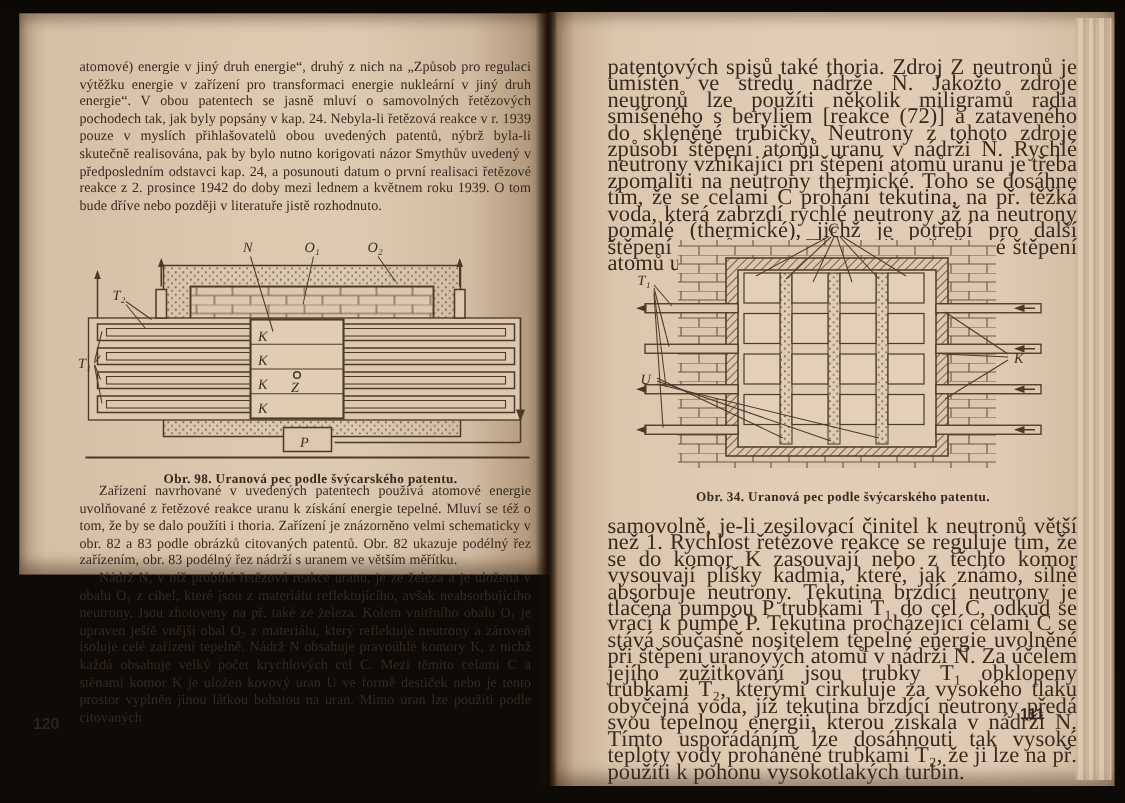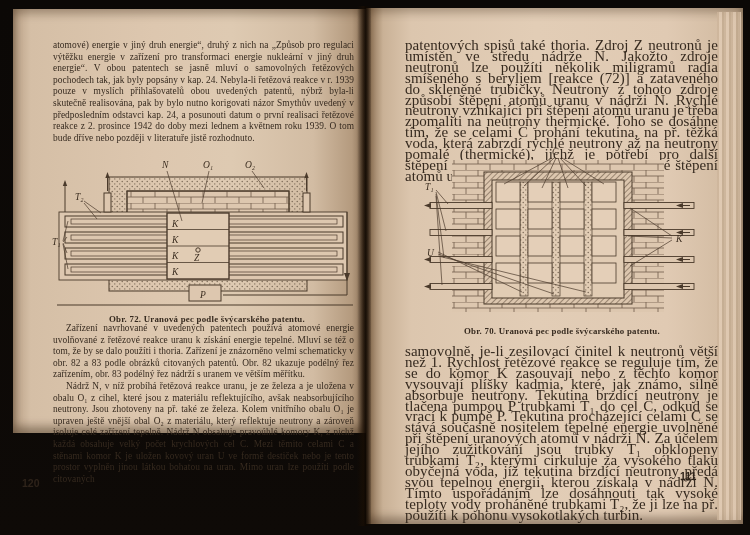--- a/index.html
+++ b/index.html
@@ -1,20 +1,20 @@
 <!DOCTYPE html>
 <html><head>
 <meta charset="utf-8">
 <style>
   html,body{margin:0;padding:0;width:750px;height:535px;overflow:hidden;
     background:#090705;font-family:"Liberation Serif",serif;}
   .scan{position:relative;width:750px;height:535px;background:
     linear-gradient(180deg,#0b0806 0%,#0e0a07 100%);}
   .page{position:absolute;color:#33281e;}
-  .page-left{left:13px;top:9px;width:353px;height:424px;
+  .page-left{left:13px;top:9px;width:353px;height:374px;
     background:linear-gradient(90deg,#b89f85 0%,#d5bfa6 5%,#ddc7af 40%,#decab2 62%,#d2bca3 85%,#b49a7e 96%,#82684f 100%);
     box-shadow:inset 0 5px 8px rgba(60,40,20,.35), inset 0 -7px 9px rgba(50,32,16,.4);}
   .page-right{left:366px;top:8px;width:377px;height:516px;
     background:linear-gradient(90deg,#5e4832 0%,#977c60 1.5%,#c9b196 4.5%,#dcc6ae 12%,#e2cdb6 45%,#e0cab3 80%,#d4bda4 94%,#c4ac92 100%);
     box-shadow:inset 0 5px 8px rgba(60,40,20,.3), inset 0 -7px 9px rgba(50,32,16,.38);}
   .edge-stack{position:absolute;right:2px;top:4px;bottom:4px;width:24px;
     background:repeating-linear-gradient(90deg,#cdb59b 0 2px,#e2ccb5 2px 5px,#c3ab90 5px 7px);
     opacity:.8;}
   .gutter{position:absolute;left:357px;top:6px;width:14px;height:520px;
     background:linear-gradient(90deg,rgba(20,10,2,0) 0%,rgba(25,14,4,.75) 45%,rgba(15,8,2,.9) 60%,rgba(20,10,2,.15) 100%);}
@@ -121,21 +121,21 @@
         <text class="figlabel" x="1" y="90">T₁</text>
         <text class="figlabel" x="121" y="72">K</text>
         <text class="figlabel" x="121" y="88">K</text>
         <text class="figlabel" x="121" y="104">K</text>
         <text class="figlabel" x="121" y="120">K</text>
         <text class="figlabel" x="143" y="106">Z</text>
         <text class="figlabel" x="149" y="143">P</text>
       </svg>
     </div>
 
-    <div class="caption" style="left:38px;top:305px;width:312px;">Obr. 72. Uranová pec podle švýcarského patentu.</div>
+    <div class="caption" style="left:38px;top:305px;width:312px;">Obr. 98. Uranová pec podle švýcarského patentu.</div>
 
     <div class="para indent" style="left:40px;top:314px;width:301px;">Zařízení navrhované v uvedených patentech používá atomové energie uvolňované z řetězové reakce uranu k získání energie tepelné. Mluví se též o tom, že by se dalo použíti i thoria. Zařízení je znázorněno velmi schematicky v obr. 82 a 83 podle obrázků citovaných patentů. Obr. 82 ukazuje podélný řez zařízením, obr. 83 podélný řez nádrží s uranem ve větším měřítku.</div>
 
     <div class="para indent" style="left:40px;top:372px;width:301px;">Nádrž N, v níž probíhá řetězová reakce uranu, je ze železa a je uložena v obalu O₁ z cihel, které jsou z materiálu reflektujícího, avšak neabsorbujícího neutrony. Jsou zhotoveny na př. také ze železa. Kolem vnitřního obalu O₁ je upraven ještě vnější obal O₂ z materiálu, který reflektuje neutrony a zároveň isoluje celé zařízení tepelně. Nádrž N obsahuje pravoúhlé komory K, z nichž každá obsahuje velký počet krychlových cel C. Mezi těmito celami C a stěnami komor K je uložen kovový uran U ve formě destiček nebo je tento prostor vyplněn jinou látkou bohatou na uran. Mimo uran lze použíti podle citovaných</div>
 
     <div class="pagenum" style="left:9px;top:468px;">120</div>
   </div>
 
   <div class="page page-right">
     <div class="edge-stack"></div>
@@ -222,21 +222,21 @@
           </g>
         </g>
 
         <text class="figlabel" x="130" y="9">C</text>
         <text class="figlabel" x="3" y="44">T₁</text>
         <text class="figlabel" x="5" y="110">U</text>
         <text class="figlabel" x="254" y="96">K</text>
       </svg>
     </div>
 
-    <div class="caption" style="left:40px;top:318px;width:312px;">Obr. 70. Uranová pec podle švýcarského patentu.</div>
+    <div class="caption" style="left:40px;top:318px;width:312px;">Obr. 34. Uranová pec podle švýcarského patentu.</div>
 
     <div class="para" style="left:39px;top:338px;width:313px;">samovolně, je-li zesilovací činitel k neutronů větší než 1. Rychlost řetězové reakce se reguluje tím, že se do komor K zasouvají nebo z těchto komor vysouvají plíšky kadmia, které, jak známo, silně absorbuje neutrony. Tekutina brzdící neutrony je tlačena pumpou P trubkami T₁ do cel C, odkud se vrací k pumpě P. Tekutina procházející celami C se stává současně nositelem tepelné energie uvolněné při štěpení uranových atomů v nádrži N. Za účelem jejího zužitkování jsou trubky T₁ obklopeny trubkami T₂, kterými cirkuluje za vysokého tlaku obyčejná voda, jíž tekutina brzdící neutrony předá svou tepelnou energii, kterou získala v nádrži N. Tímto uspořádáním lze dosáhnouti tak vysoké teploty vody proháněné trubkami T₂, že ji lze na př. použíti k pohonu vysokotlakých turbin.</div>
 
     <div class="pagenum" style="left:314px;top:462px;">111</div>
   </div>
 
   <div class="gutter"></div>
 </div>
 
 </body></html>

